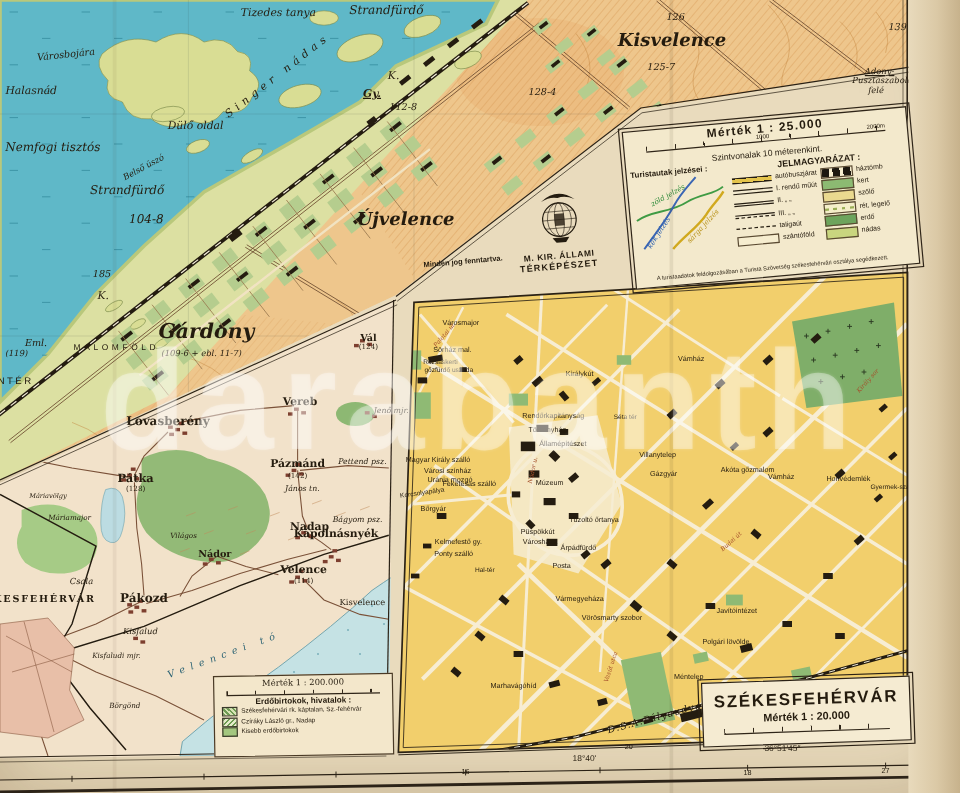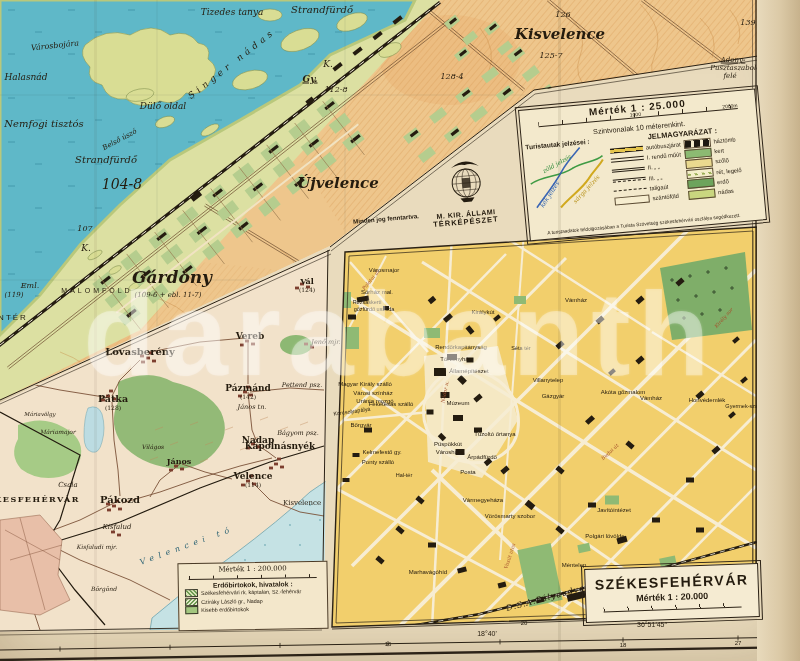--- a/index.html
+++ b/index.html
@@ -648,22 +648,22 @@
       <span class="lbl si" style="left: 120px; top: 140px; font-size: 7px; --r: -28deg;">Belső úszó</span>
       <span class="lbl sbi" style="left: 338px; top: 183px; font-size: 15px;">Újvelence</span>
       <span class="lbl sbi" style="left: 560px; top: 34px; font-size: 15px;">Kisvelence</span>
       <span class="lbl si" style="left: 563px; top: 15px; font-size: 8px;">126</span>
       <span class="lbl si" style="left: 551px; top: 56px; font-size: 8px;">125-7</span>
       <span class="lbl si" style="left: 452px; top: 77px; font-size: 8px;">128-4</span>
       <span class="lbl si" style="left: 336px; top: 90px; font-size: 8px;">112-8</span>
       <span class="lbl sbi" style="left: 310px; top: 79px; font-size: 9px; text-decoration: underline;">Gy.</span>
       <span class="lbl si" style="left: 328px; top: 64px; font-size: 9px;">K.</span>
       <span class="lbl si" style="left: 86px; top: 248px; font-size: 9px;">K.</span>
-      <span class="lbl si" style="left: 85px; top: 229px; font-size: 8px;">107</span>
-      <span class="lbl si" style="left: 122px; top: 184px; font-size: 14px;">104-8</span>
+      <span class="lbl si" style="left: 85px; top: 229px; font-size: 8px;">185</span>
+      <span class="lbl si" style="left: 122px; top: 184px; font-size: 10px;">104-8</span>
       <span class="lbl sbi" style="left: 172px; top: 277px; font-size: 17px;">Gárdony</span>
       <span class="lbl si" style="left: 168px; top: 295px; font-size: 7px;">(109-6 + ebl. 11-7)</span>
       <span class="lbl s" style="left: 97px; top: 290px; font-size: 7px; letter-spacing: 3px;">MALOMFÖLD</span>
       <span class="lbl si" style="left: 733px; top: 60px; font-size: 7px; text-decoration: underline;">Adony-</span>
       <span class="lbl si" style="left: 737px; top: 68px; font-size: 7px;">Pusztaszabolcs</span>
       <span class="lbl si" style="left: 730px; top: 76px; font-size: 7px;">felé</span>
       <span class="lbl s" style="left: 13px; top: 318px; font-size: 8px; letter-spacing: 2px;">NTÉR</span>
       <span class="lbl si" style="left: 9px; top: 286px; font-size: 8px; margin-left: 21px;">Eml.</span>
       <span class="lbl si" style="left: 14px; top: 295px; font-size: 7px;">(119)</span>
       <span class="lbl si" style="left: 748px; top: 23px; font-size: 8px;">139</span>
@@ -674,21 +674,21 @@
       <span class="lbl srb" style="left: 248px; top: 388px; font-size: 9px;">Pázmánd</span>
       <span class="lbl sr" style="left: 248px; top: 397px; font-size: 6px;">(142)</span>
       <span class="lbl si" style="left: 252px; top: 407px; font-size: 6.5px;">János tn.</span>
       <span class="lbl si" style="left: 302px; top: 385px; font-size: 6.5px;">Pettend psz.</span>
       <span class="lbl si" style="left: 298px; top: 433px; font-size: 6.5px;">Bágyom psz.</span>
       <span class="lbl srb" style="left: 258px; top: 440px; font-size: 9px;">Nadap</span>
       <span class="lbl srb" style="left: 280px; top: 446px; font-size: 9px;">Kápolnásnyék</span>
       <span class="lbl srb" style="left: 253px; top: 476px; font-size: 9px;">Velence</span>
       <span class="lbl sr" style="left: 253px; top: 485px; font-size: 6px;">(114)</span>
       <span class="lbl sr" style="left: 302px; top: 503px; font-size: 7px;">Kisvelence</span>
-      <span class="lbl srb" style="left: 179px; top: 461px; font-size: 8px;">János</span>
+      <span class="lbl srb" style="left: 179px; top: 461px; font-size: 8px;">Nádor</span>
       <span class="lbl srb" style="left: 113px; top: 399px; font-size: 9.5px;">Pátka</span>
       <span class="lbl sr" style="left: 113px; top: 408px; font-size: 6px;">(128)</span>
       <span class="lbl si" style="left: 58px; top: 432px; font-size: 6px;">Máriamajor</span>
       <span class="lbl si" style="left: 153px; top: 447px; font-size: 6px;">Világos</span>
       <span class="lbl si" style="left: 68px; top: 485px; font-size: 7px;">Csala</span>
       <span class="lbl srb" style="left: 120px; top: 500px; font-size: 10px;">Pákozd</span>
       <span class="lbl srb" style="left: 26px; top: 499px; font-size: 8px; letter-spacing: 1.5px;">SZÉKESFEHÉRVÁR</span>
       <span class="lbl si" style="left: 117px; top: 527px; font-size: 7px;">Kisfalud</span>
       <span class="lbl si" style="left: 97px; top: 547px; font-size: 6px;">Kisfaludi mjr.</span>
       <span class="lbl si" style="left: 104px; top: 589px; font-size: 6px;">Börgönd</span>

